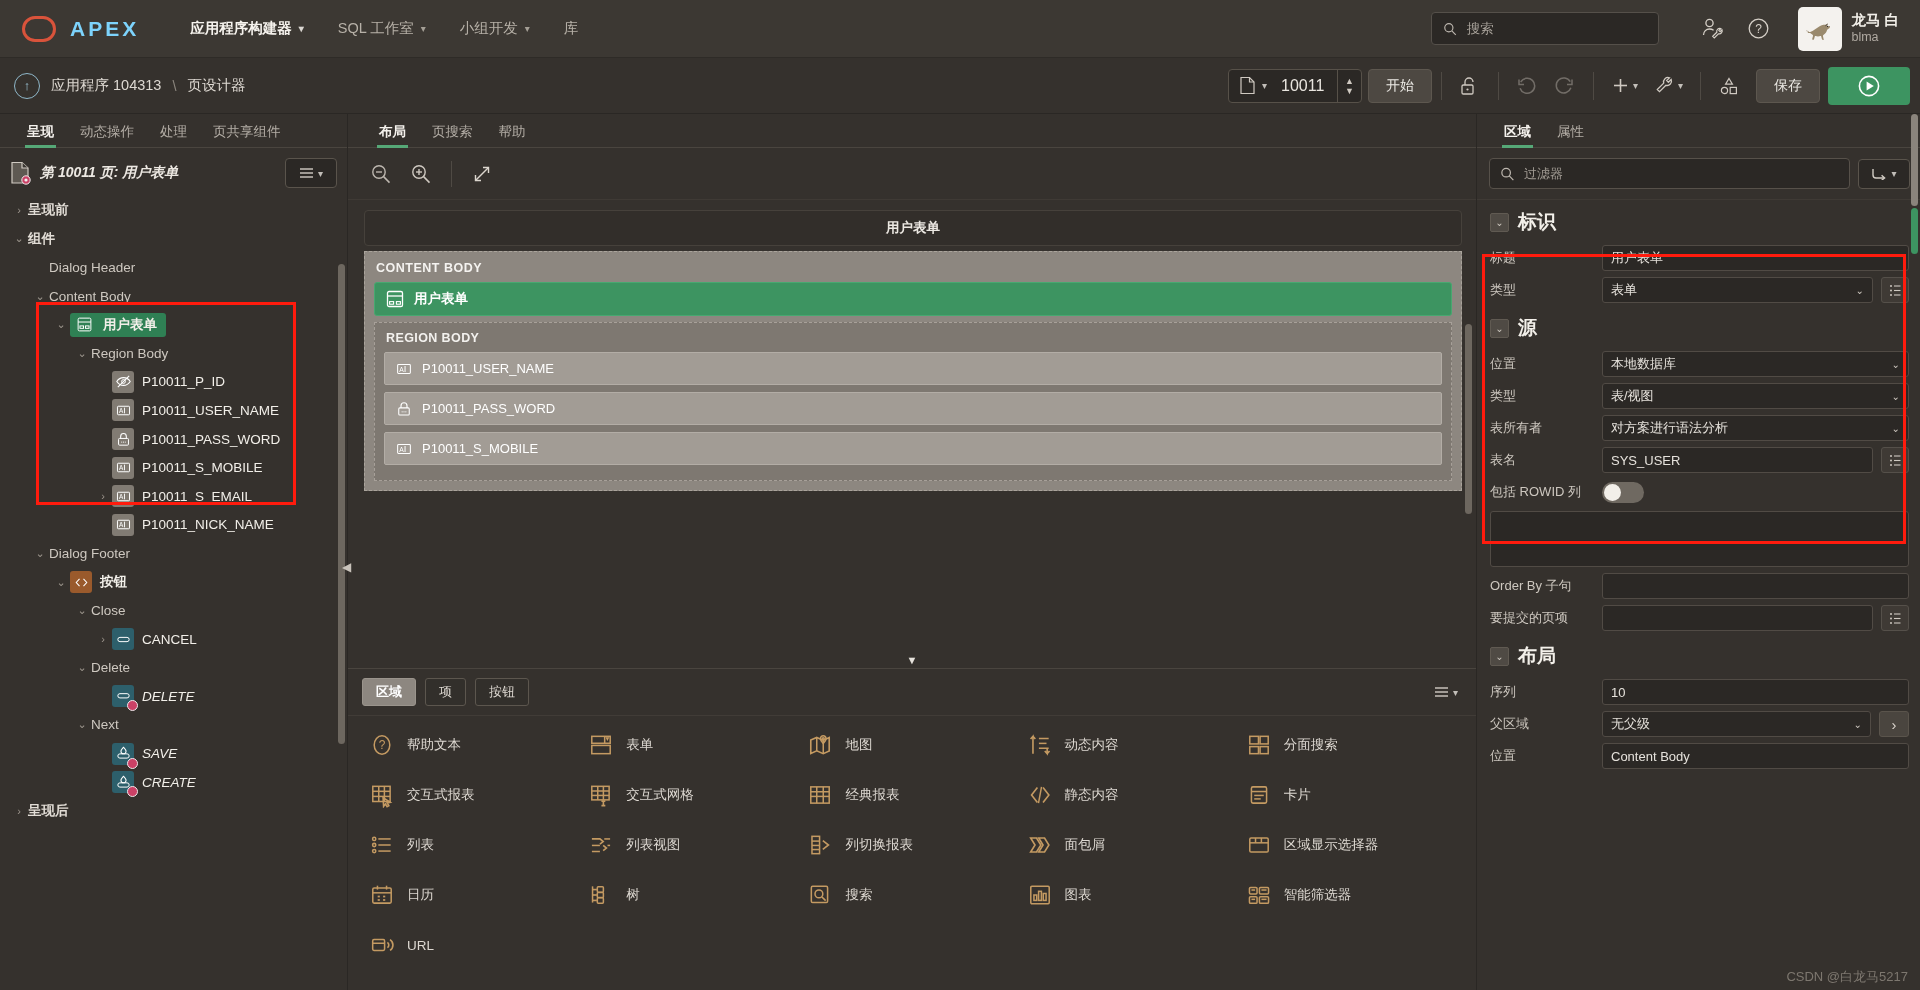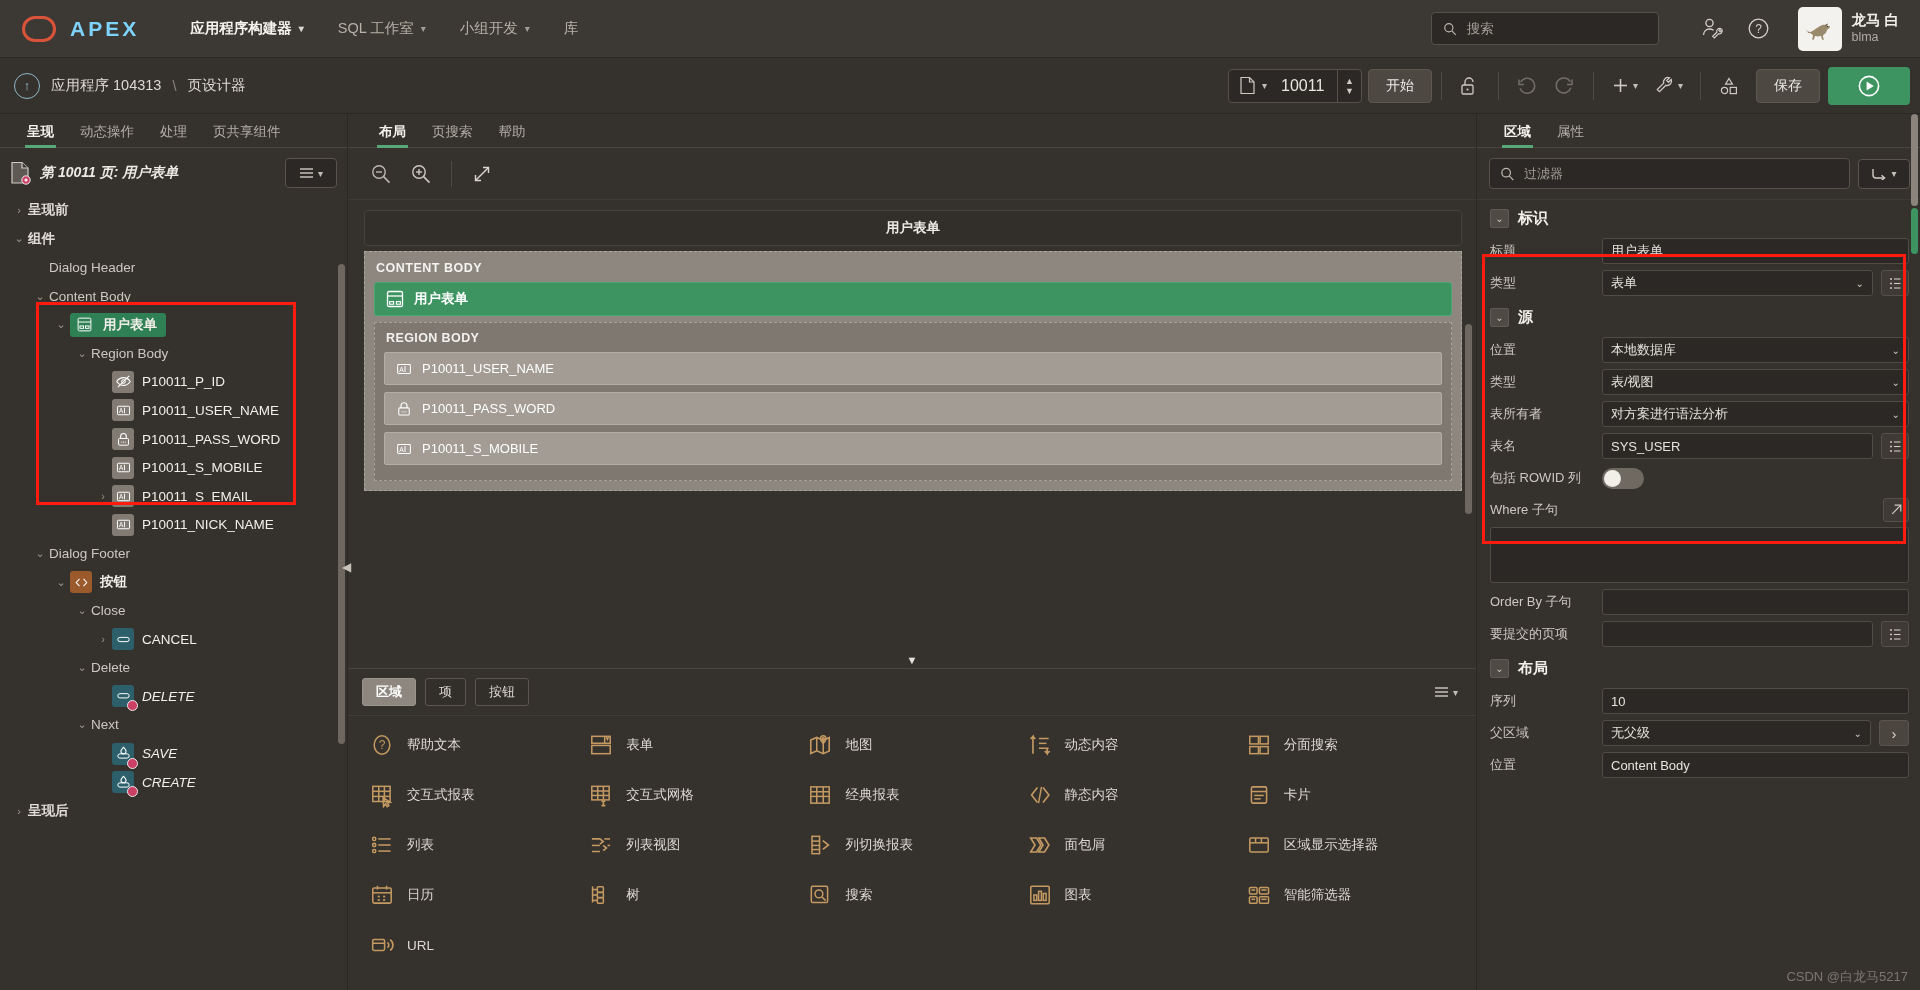--- a/index.html
+++ b/index.html
@@ -167,21 +167,21 @@
     flex:1;height:31px;background:#2b2825;border:1px solid #57514a;border-radius:4px;
     display:flex;align-items:center;gap:9px;padding:0 10px;
   }
   .filterbox input{background:transparent;border:none;outline:none;color:#cfc9c1;font-size:13px;width:100%;
     font-family:"Liberation Sans",sans-serif;}
   .filterbox input::placeholder{color:#a29c94;}
   .rprops{flex:1;overflow:hidden;position:relative;}
   .sect-hdr{display:flex;align-items:center;gap:9px;padding:9px 12px 7px 13px;}
   .sect-tog{width:19px;height:19px;background:#4f4a44;border:1px solid #605a52;border-radius:2px;
     display:flex;align-items:center;justify-content:center;font-size:10px;color:#cdc7bf;cursor:pointer;}
-  .sect-title{font-size:15px;font-weight:bold;color:#f3f0ea;}
+  .sect-title{font-size:19px;font-weight:bold;color:#f3f0ea;}
   .prow{display:flex;align-items:center;height:32px;padding:0 11px 0 13px;gap:8px;}
   .plabel{width:104px;flex:0 0 104px;font-size:13px;color:#cdc7bf;}
   .pfield{
     flex:1;height:26px;background:#2b2825;border:1px solid #514b45;border-radius:3px;
     display:flex;align-items:center;padding:0 8px;font-size:13px;color:#e6e2dc;min-width:0;
   }
   .pfield.sel{justify-content:space-between;cursor:pointer;}
   .pfield .fv{overflow:hidden;text-overflow:ellipsis;white-space:nowrap;}
   .lov-btn{
     width:28px;height:26px;flex:0 0 28px;background:#3f3a35;border:1px solid #55504a;border-radius:3px;
@@ -1042,29 +1042,20 @@
                 <line x1="5" y1="11" x2="11.5" y2="11" stroke="#cfc9c1" stroke-width="1.1"></line>
               </svg>
             </div>
           </div>
           <div class="prow">
             <div class="plabel">包括 ROWID 列</div>
             <div class="toggle">
               <div class="knob"></div>
             </div>
           </div>
-          <div class="lbl-row">
-            <div class="plabel">Where 子句</div>
-            <div class="mini-btn">
-              <svg width="12" height="12" viewBox="0 0 12 12">
-                <path d="M4.6,1.2H10.8V7.4" fill="none" stroke="#cfc9c1" stroke-width="1.2"></path>
-                <line x1="10.8" y1="1.2" x2="2.2" y2="9.8" stroke="#cfc9c1" stroke-width="1.2"></line>
-              </svg>
-            </div>
-          </div>
           <div class="prow-full">
             <div class="ptextarea"></div>
           </div>
           <div class="prow">
             <div class="plabel">Order By 子句</div>
             <div class="pfield">
               <span class="fv"></span>
             </div>
           </div>
           <div class="prow">

